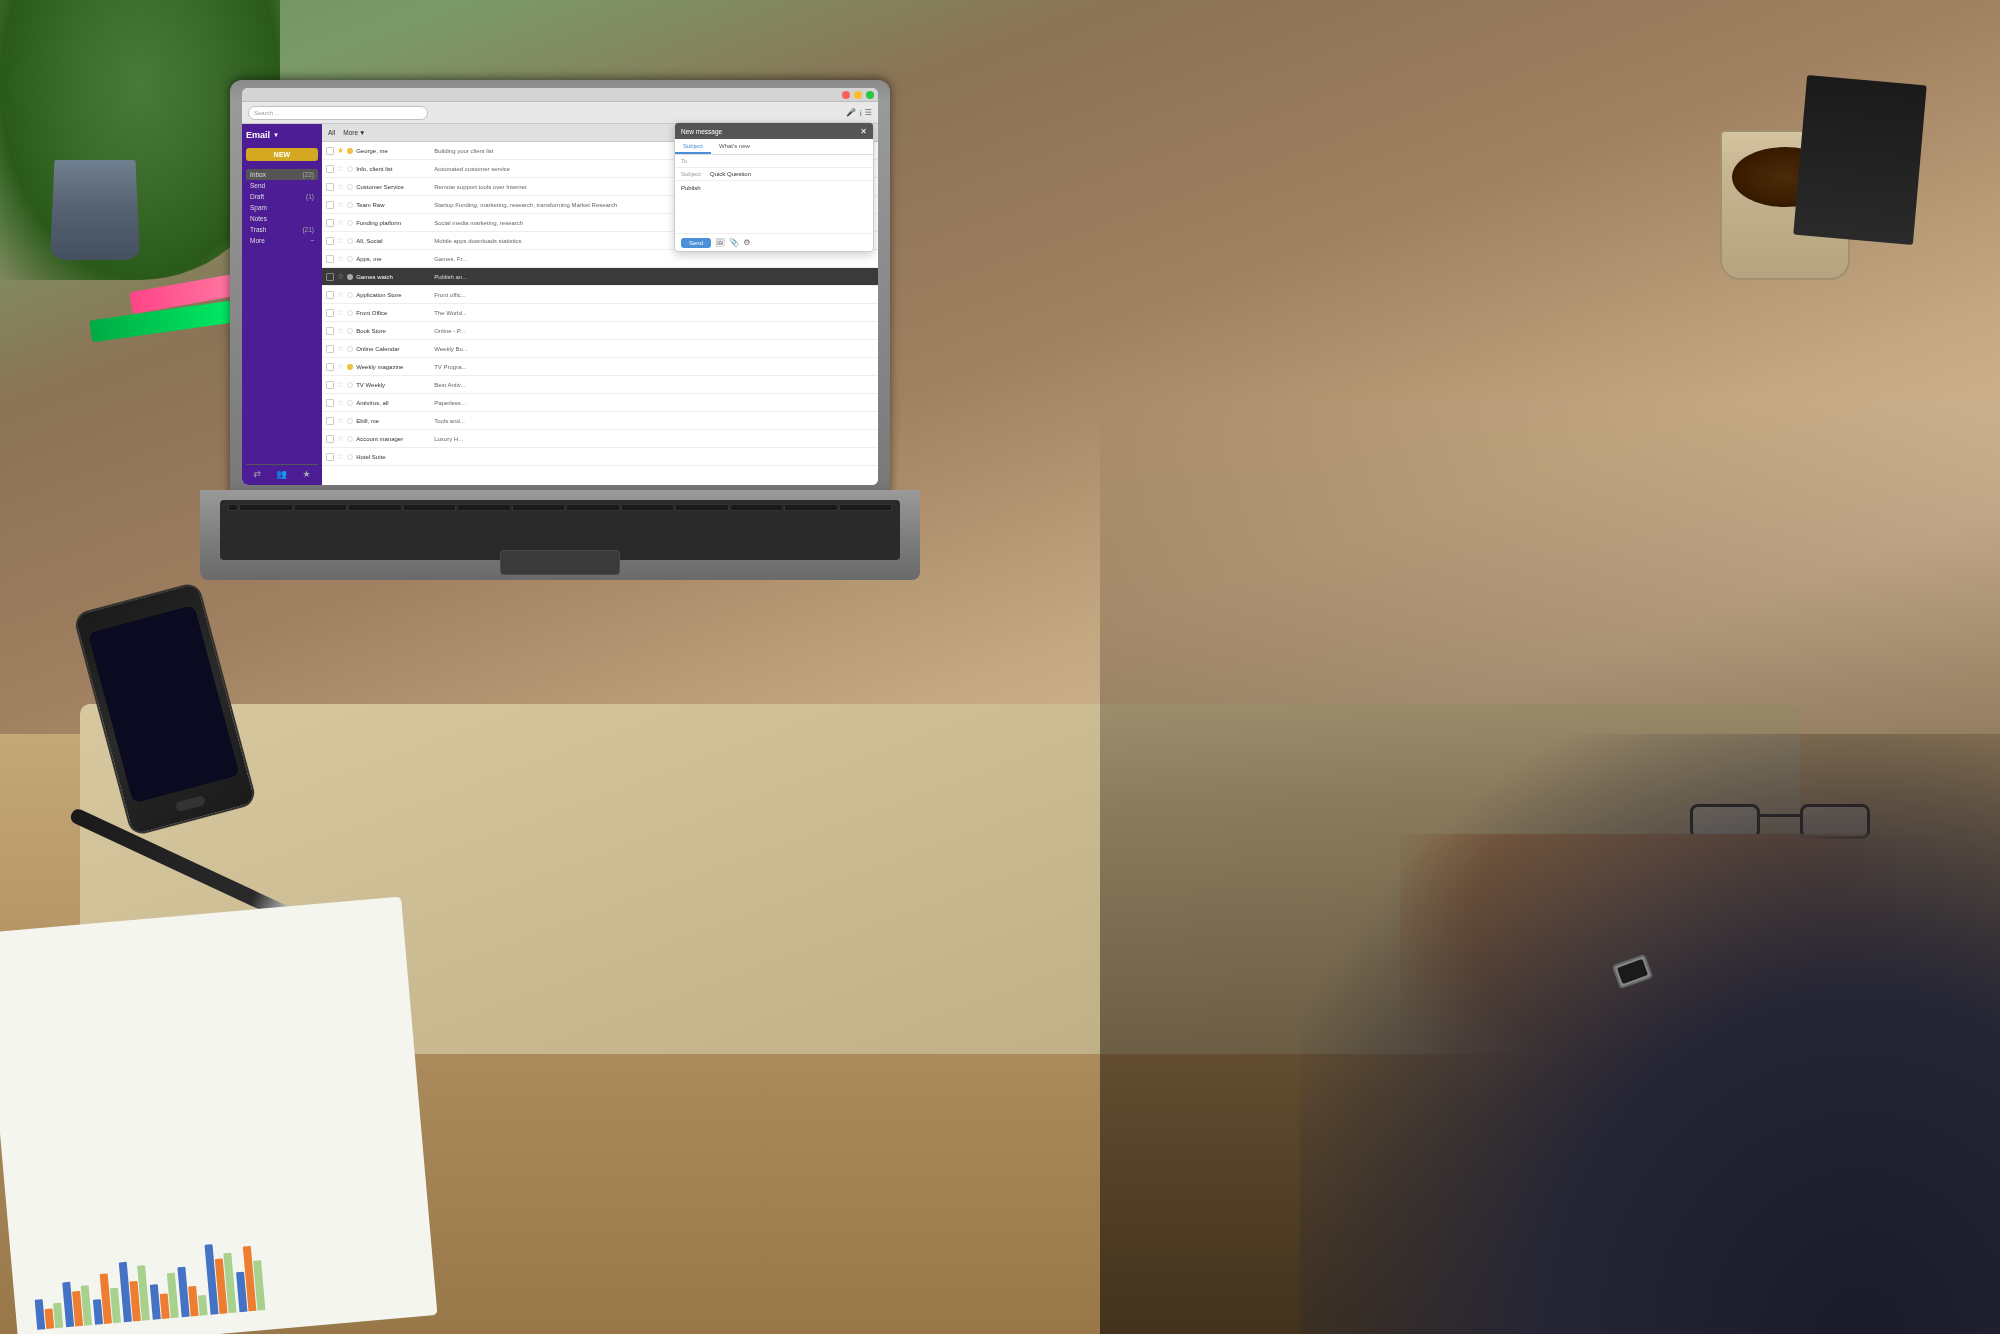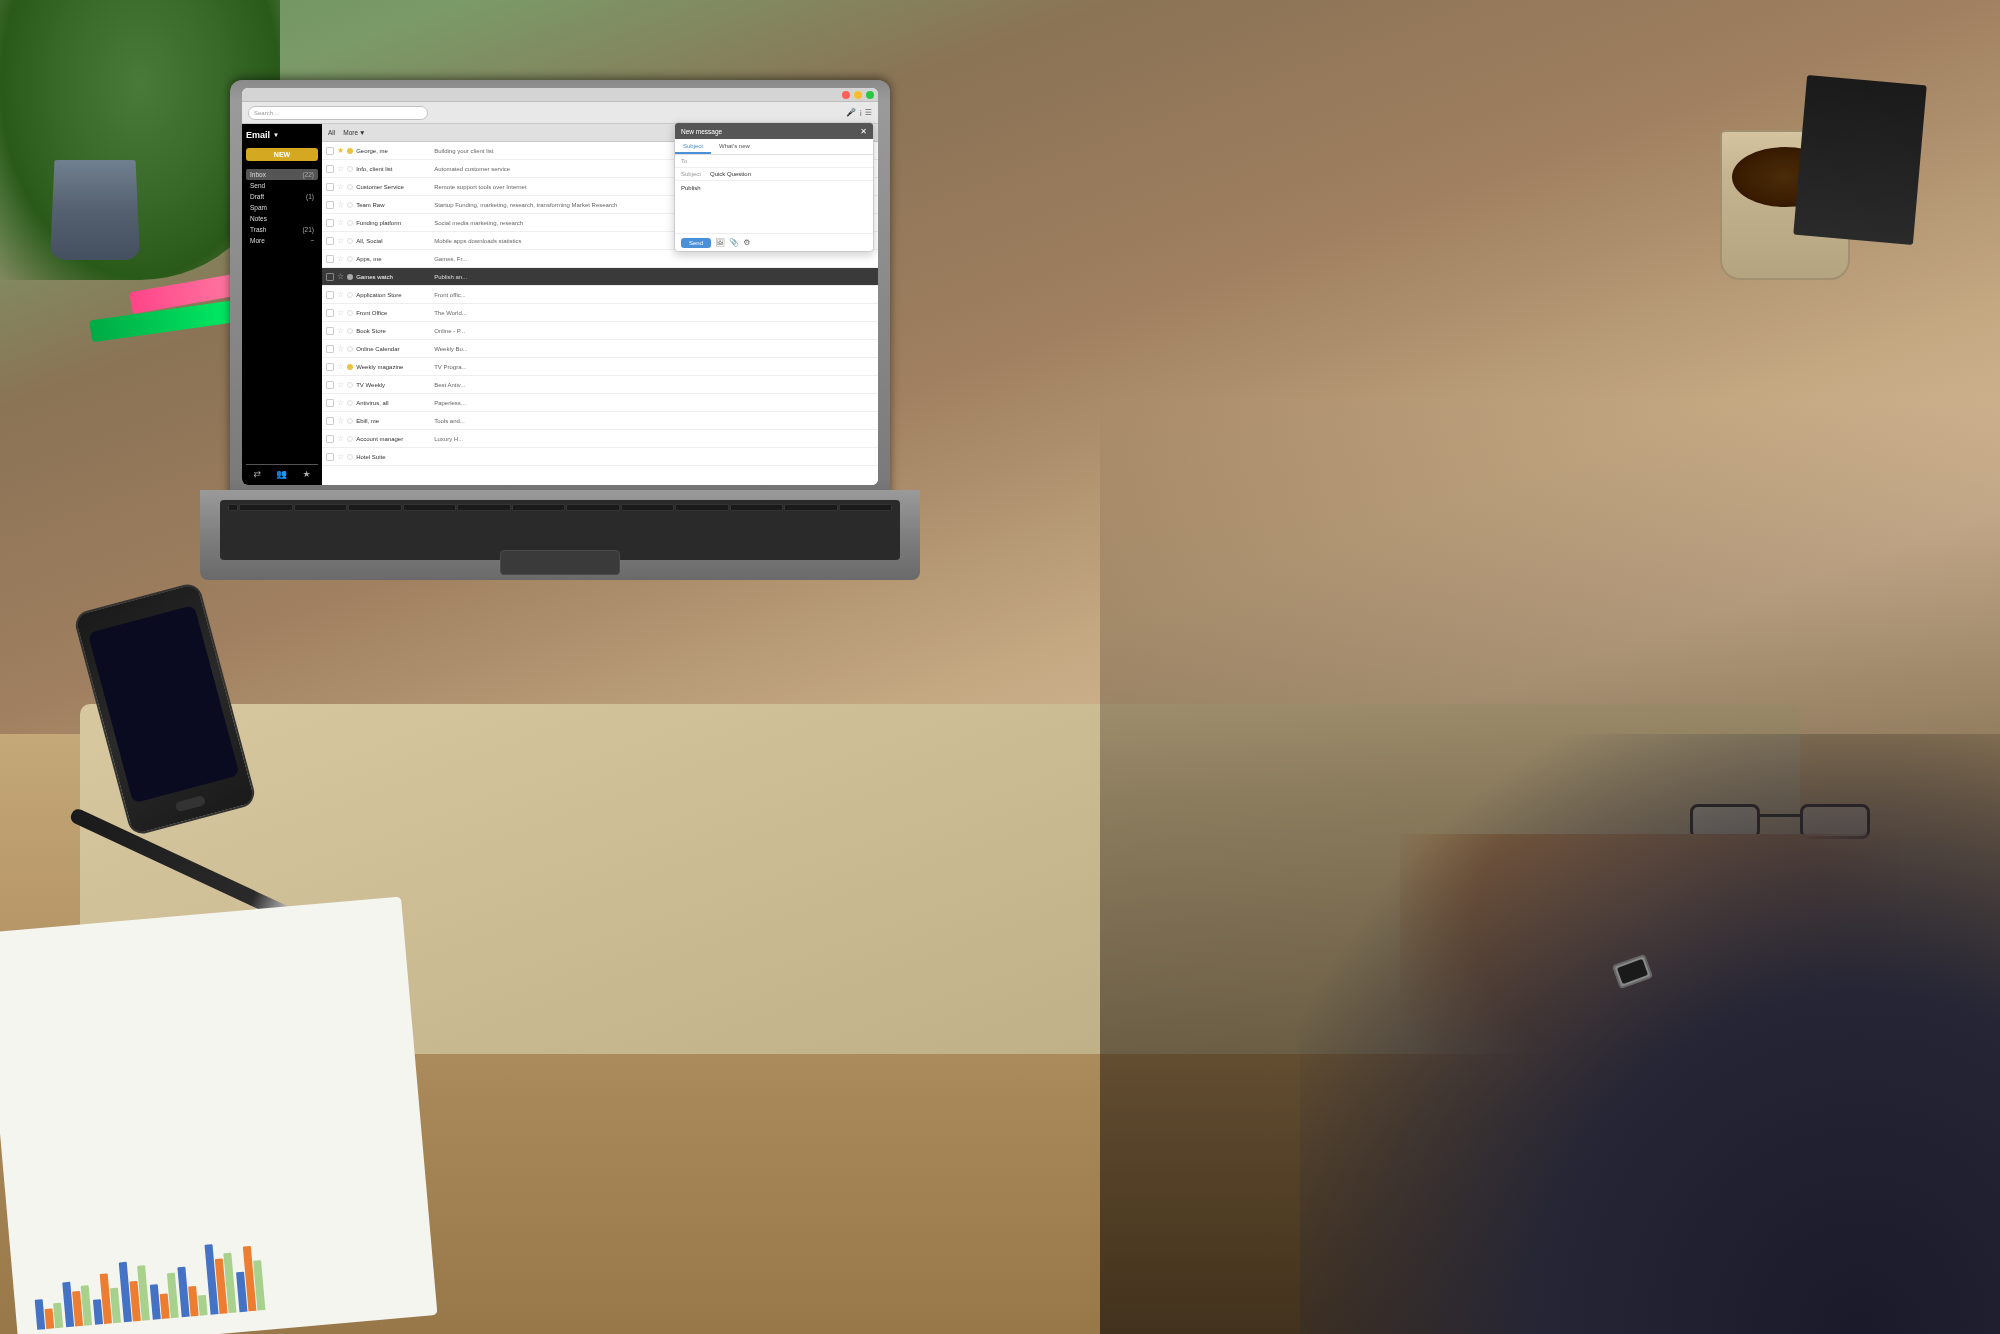--- a/index.html
+++ b/index.html
@@ -399,21 +399,21 @@
 
     .email-main {
       display: flex;
       flex: 1;
       overflow: hidden;
     }
 
     
     .email-sidebar {
       width: 80px;
-      background: #000000;
+      background: #4c1d95;
       display: flex;
       flex-direction: column;
       padding: 6px 4px;
       flex-shrink: 0;
     }
 
     .sidebar-title {
       color: white;
       font-size: 9px;
       font-weight: bold;

